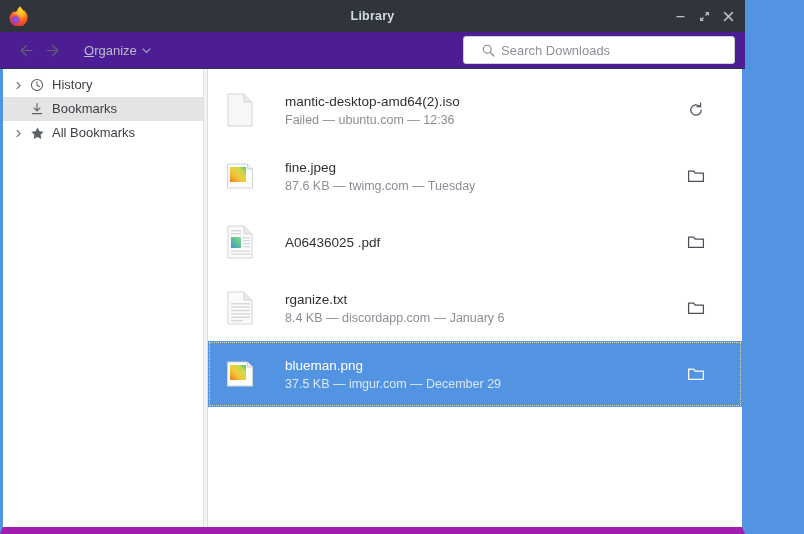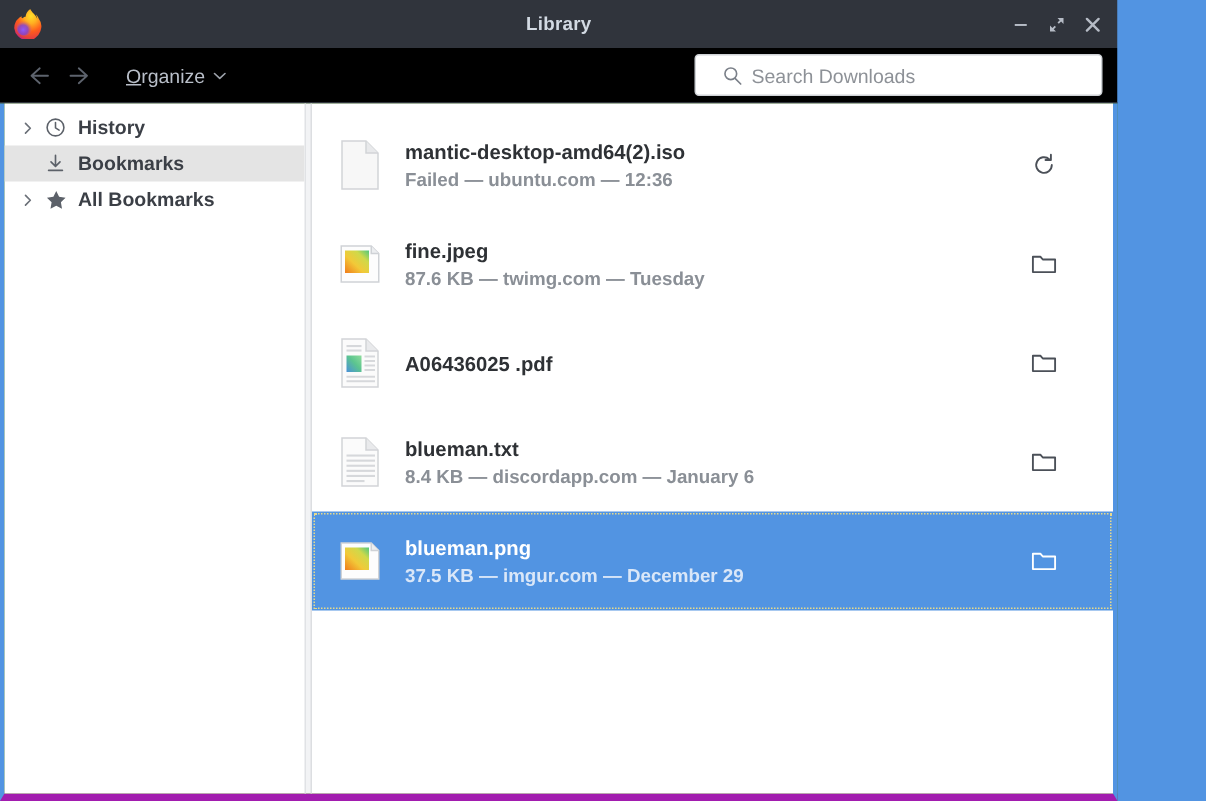--- a/index.html
+++ b/index.html
@@ -63,21 +63,21 @@
     color: #b6bcc6;
     cursor: default;
     border-radius: 3px;
   }
   .win-btn svg { display: block; }
 
   
   .toolbar {
     height: 37px;
     min-height: 37px;
-    background: #000000;
+    background: #4c1d95;
     display: flex;
     align-items: center;
     padding: 0 10px 0 10px;
     gap: 2px;
     border-bottom: 1px solid #30343c;
   }
   .navbtn {
     width: 28px; height: 26px;
     display: flex; align-items: center; justify-content: center;
     color: #5d636d;
@@ -125,25 +125,24 @@
     height: 100%;
     padding: 0;
   }
   .search-input::placeholder { color: #8d9197; }
 
   
   .body {
     flex: 1 1 auto;
     display: flex;
     min-height: 0;
-    background: #4d7c0f;
+    background: #a16207;
     border-left: 3px solid #5294e2;
     border-right: 3px solid #5294e2;
-    border-bottom: 5px solid #a21caf;
-    font-weight: bold;
+    border-bottom: 7px solid #a21caf;
   }
 
   
   .sidebar {
     width: 201px;
     min-width: 201px;
     background: #ffffff;
     padding-top: 4px;
     border-right: 1px solid #e0e2e5;
     overflow: hidden;
@@ -190,21 +189,21 @@
     flex: 1 1 auto;
     background: #ffffff;
     overflow-y: auto;
     padding-top: 8px;
   }
   .dl-row {
     height: 66px;
     display: flex;
     align-items: center;
     padding: 0 32px 0 16px;
-    gap: 0;
+    gap: 15px;
     cursor: default;
     position: relative;
   }
   .dl-row.selected {
     background: #5294e2;
     outline: 1px dotted #e8d98a;
     outline-offset: -2px;
   }
   .dl-icon {
     width: 32px; height: 40px;
@@ -458,21 +457,21 @@
               <rect x="5" y="12" width="19" height="1.4"></rect>
               <rect x="5" y="15.4" width="19" height="1.4"></rect>
               <rect x="5" y="18.8" width="19" height="1.4"></rect>
               <rect x="5" y="22.2" width="19" height="1.4"></rect>
               <rect x="5" y="25.6" width="19" height="1.4"></rect>
               <rect x="5" y="29" width="12" height="1.4"></rect>
             </g>
           </svg>
         </span>
         <span class="dl-text">
-          <span class="dl-name">blueman.txt</span>
+          <span class="dl-name">rganize.txt</span>
           <span class="dl-detail">8.4 KB — discordapp.com — January 6</span>
         </span>
         <span class="dl-action">
           <svg width="18" height="18" viewBox="0 0 18 18">
             <path d="M1.6 4.2h5.1l1.5 1.8h8.2v8.4H1.6Z" fill="none" stroke="currentColor" stroke-width="1.25" stroke-linejoin="round"></path>
           </svg>
         </span>
       </div>
 
       <div class="dl-row selected">

